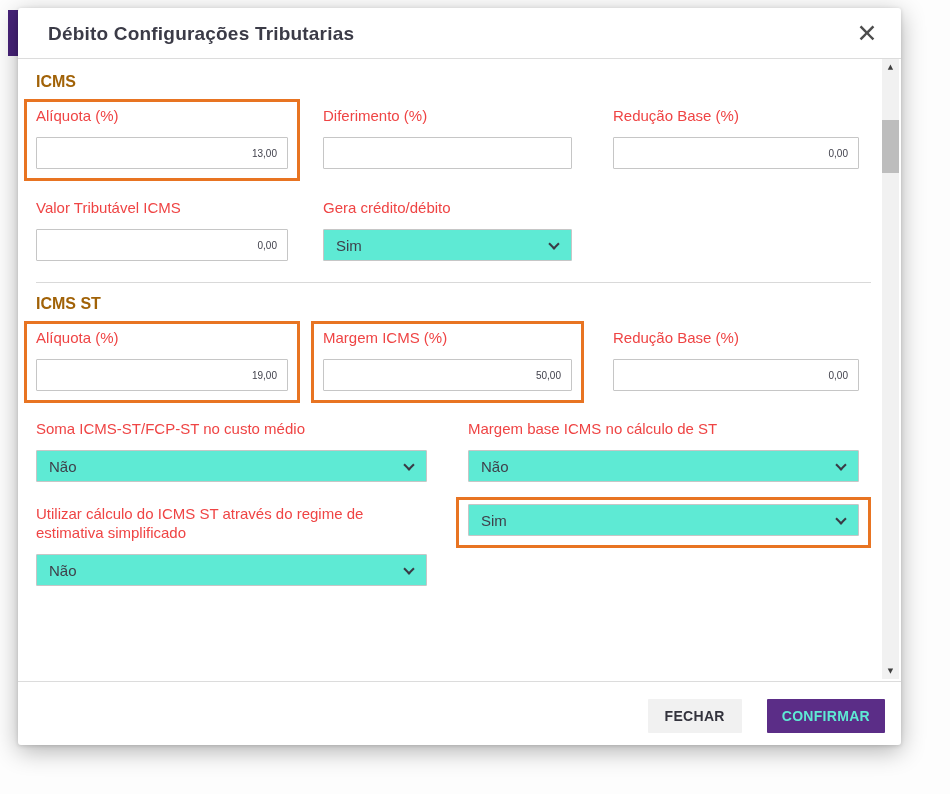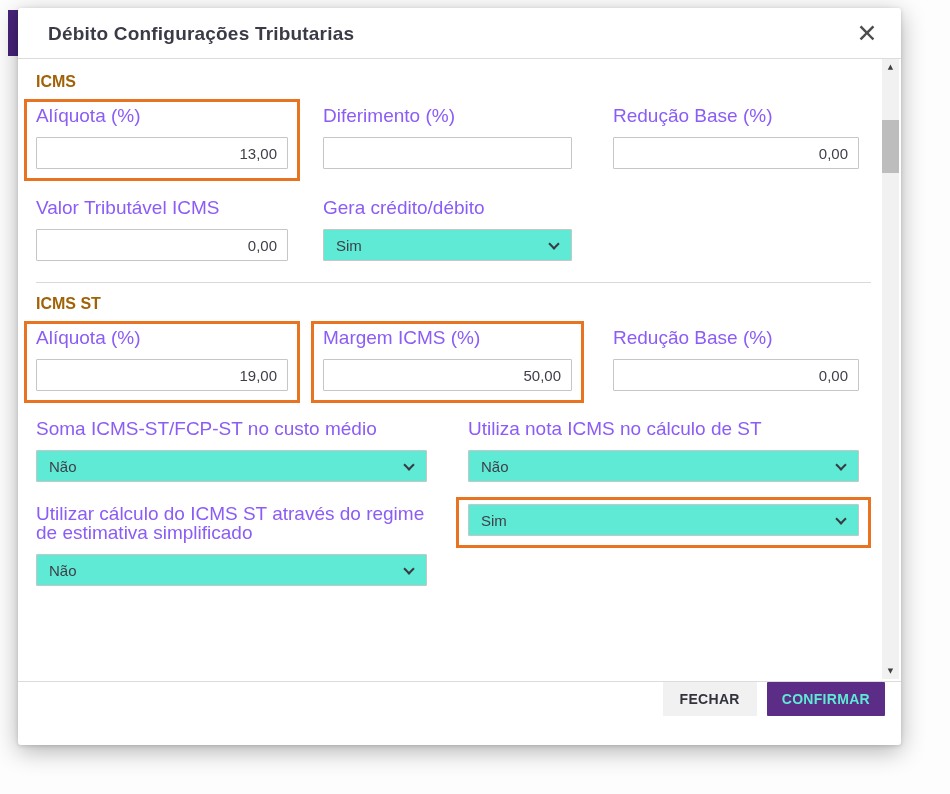--- a/index.html
+++ b/index.html
@@ -34,25 +34,25 @@
   .row { display:flex; align-items:flex-start; }
   .r1 { margin-top:7px; } .r2 { margin-top:10px; } .r3 { margin-top:3px; }
   .r4 { margin-top:7px; } .r5 { margin-top:9px; } .r6 { margin-top:3px; }
 
   .field { border:3px solid transparent; padding:4px 9px 9px 9px; }
   .field.hl { border-color:#E87422; }
   .f3a { width:276px; } .f3b { width:273px; margin-left:11px; } .f3c { width:270px; margin-left:17px; }
   .f2  { width:415px; } .f2 + .f2 { margin-left:17px; }
   .ffull { width:847px; }
 
-  .flabel { font-size:19px; color:#8b5cf6; line-height:19px; margin-bottom:12px; }
+  .flabel { font-size:15px; color:#ef4444; line-height:19px; margin-bottom:12px; }
 
   .tinput { display:block; width:100%; height:32px; border:1px solid #c6c6c6;
             background:#fff; font-family:"Liberation Sans", sans-serif;
-            font-size:15px; color:#3f3f4a; padding:0 10px; border-radius:1px; }
+            font-size:10px; color:#3f3f4a; padding:0 10px; border-radius:1px; }
   .tinput.num { text-align:right; }
 
   .select { position:relative; width:100%; height:32px; border:1px solid #c6c6c6;
             background:#5eead4; display:flex; align-items:center;
             padding:0 28px 0 12px; cursor:pointer; border-radius:1px; }
   .sel-val { font-size:15px; color:#3f3f4a; white-space:nowrap; overflow:hidden; }
   .chev { position:absolute; right:13px; top:10px; width:8px; height:8px;
           border-right:2px solid #3a3a45; border-bottom:2px solid #3a3a45;
           transform:rotate(45deg); }
 
@@ -66,21 +66,21 @@
             display:flex; align-items:center; justify-content:center; cursor:pointer; }
   .sb-up { top:0; } .sb-down { bottom:0; }
   .sb-arrow { font-size:7px; color:#404040; line-height:7px;
               font-family:"DejaVu Sans", sans-serif; }
   .sb-thumb { position:absolute; left:0; top:61px; width:17px; height:53px;
               background:#bdbdbd; cursor:grab; }
 
   
   .mfoot { position:absolute; left:0; bottom:0; width:100%; height:64px;
            border-top:1px solid #dcdcdc; display:flex; justify-content:flex-end;
-           align-items:flex-start; gap:10px; padding:0 16px 0 0; }
+           align-items:flex-start; gap:25px; padding:17px 16px 0 0; }
   .btn { height:34px; border:none; cursor:pointer; font-family:"Liberation Sans", sans-serif;
          font-size:14px; font-weight:700; letter-spacing:0.3px; border-radius:1px; }
   .btn-fechar { background:#f1f1f1; color:#33333d; padding:0 17px; }
   .btn-confirmar { background:#5B2D87; color:#5eead4; padding:0 15px; }
 </style>
 </head>
 <body>
 
 <div class="stage">
   <div class="accent-strip"></div>
@@ -148,21 +148,21 @@
 
         <div class="row r5">
           <div class="field f2">
             <div class="flabel">Soma ICMS-ST/FCP-ST no custo médio</div>
             <div class="select">
               <span class="sel-val">Não</span>
               <span class="chev"></span>
             </div>
           </div>
           <div class="field f2">
-            <div class="flabel">Utiliza nota ICMS no cálculo de ST</div>
+            <div class="flabel">Margem base ICMS no cálculo de ST</div>
             <div class="select">
               <span class="sel-val">Não</span>
               <span class="chev"></span>
             </div>
           </div>
         </div>
 
         <div class="row r6">
           <div class="field f2">
             <div class="flabel">Utilizar cálculo do ICMS ST através do regime de estimativa simplificado</div>

